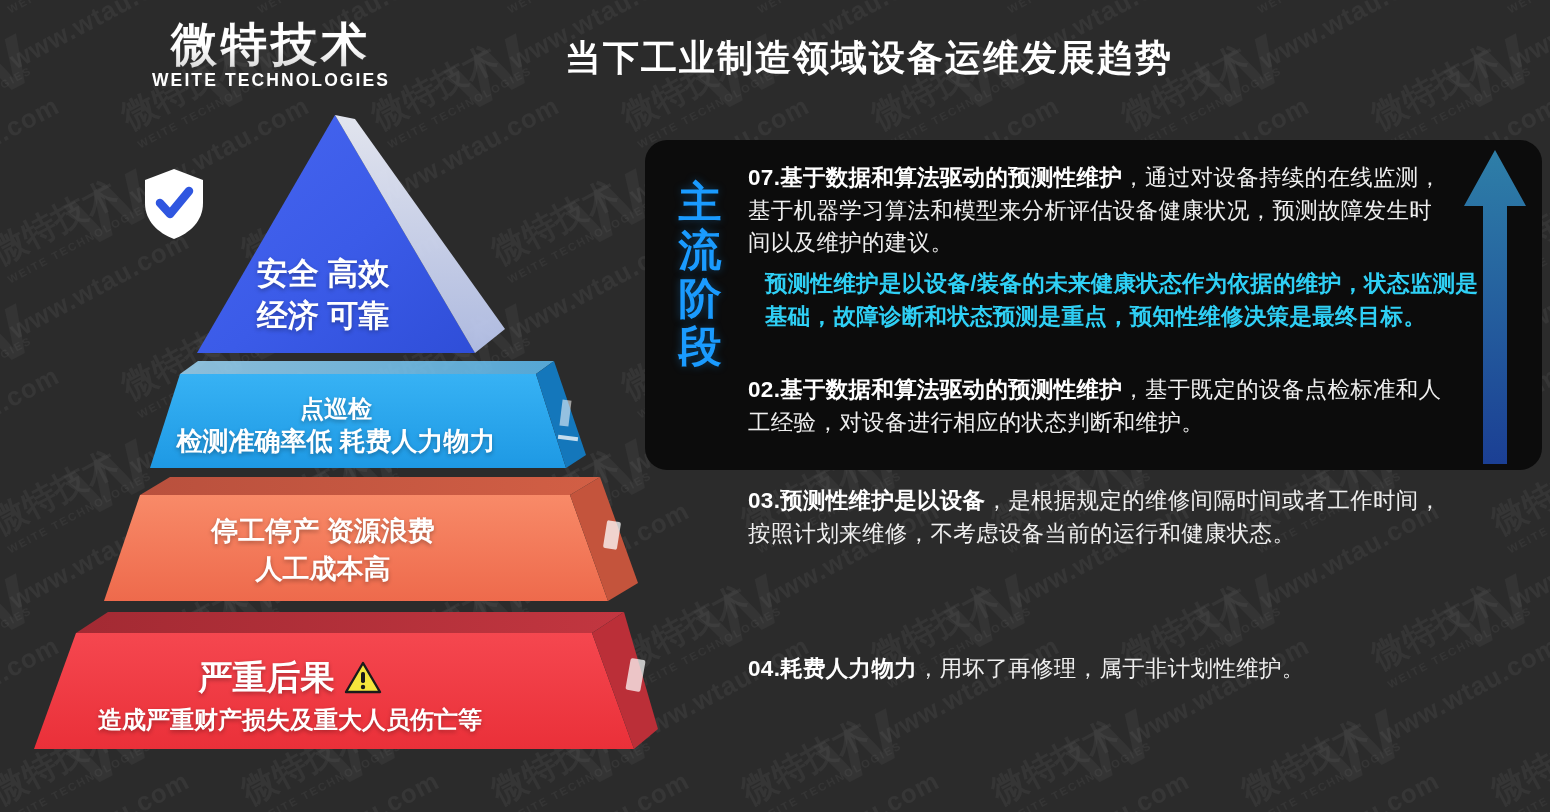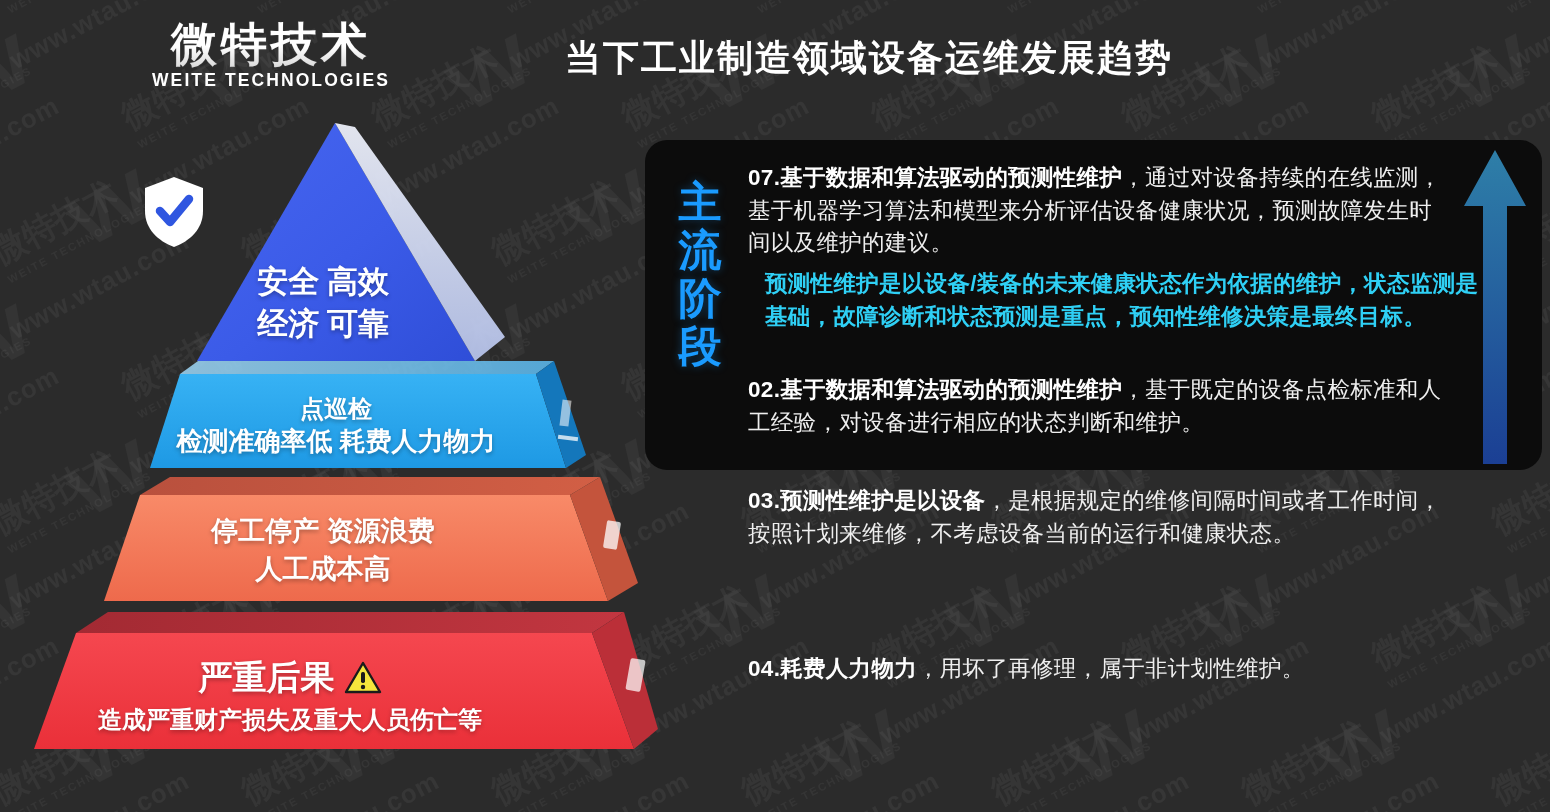--- a/index.html
+++ b/index.html
@@ -231,21 +231,21 @@
 <div id="header">
   <div id="logo">
     <div class="logo-cn">微特技术</div>
     <div class="logo-en">WEITE TECHNOLOGIES</div>
   </div>
   <div id="title">当下工业制造领域设备运维发展趋势</div>
 </div>
 
 <div id="pyramid">
 
-  <div class="tier" style="left:175px;top:28px;width:360px;height:260px;font-family:Liberation Serif, serif;">
+  <div class="tier" style="left:175px;top:20px;width:360px;height:260px;">
     <svg width="360" height="260" viewBox="0 0 360 260">
       <defs>
         <linearGradient id="gTopFace" x1="0" y1="0" x2="1" y2="1">
           <stop offset="0%" stop-color="#4766f0"></stop>
           <stop offset="55%" stop-color="#3B5BE8"></stop>
           <stop offset="100%" stop-color="#2f4ed8"></stop>
         </linearGradient>
         <linearGradient id="gTopSide" x1="0" y1="0" x2="0" y2="1">
           <stop offset="0%" stop-color="#f2f5ff"></stop>
           <stop offset="100%" stop-color="#b9c6ef"></stop>

